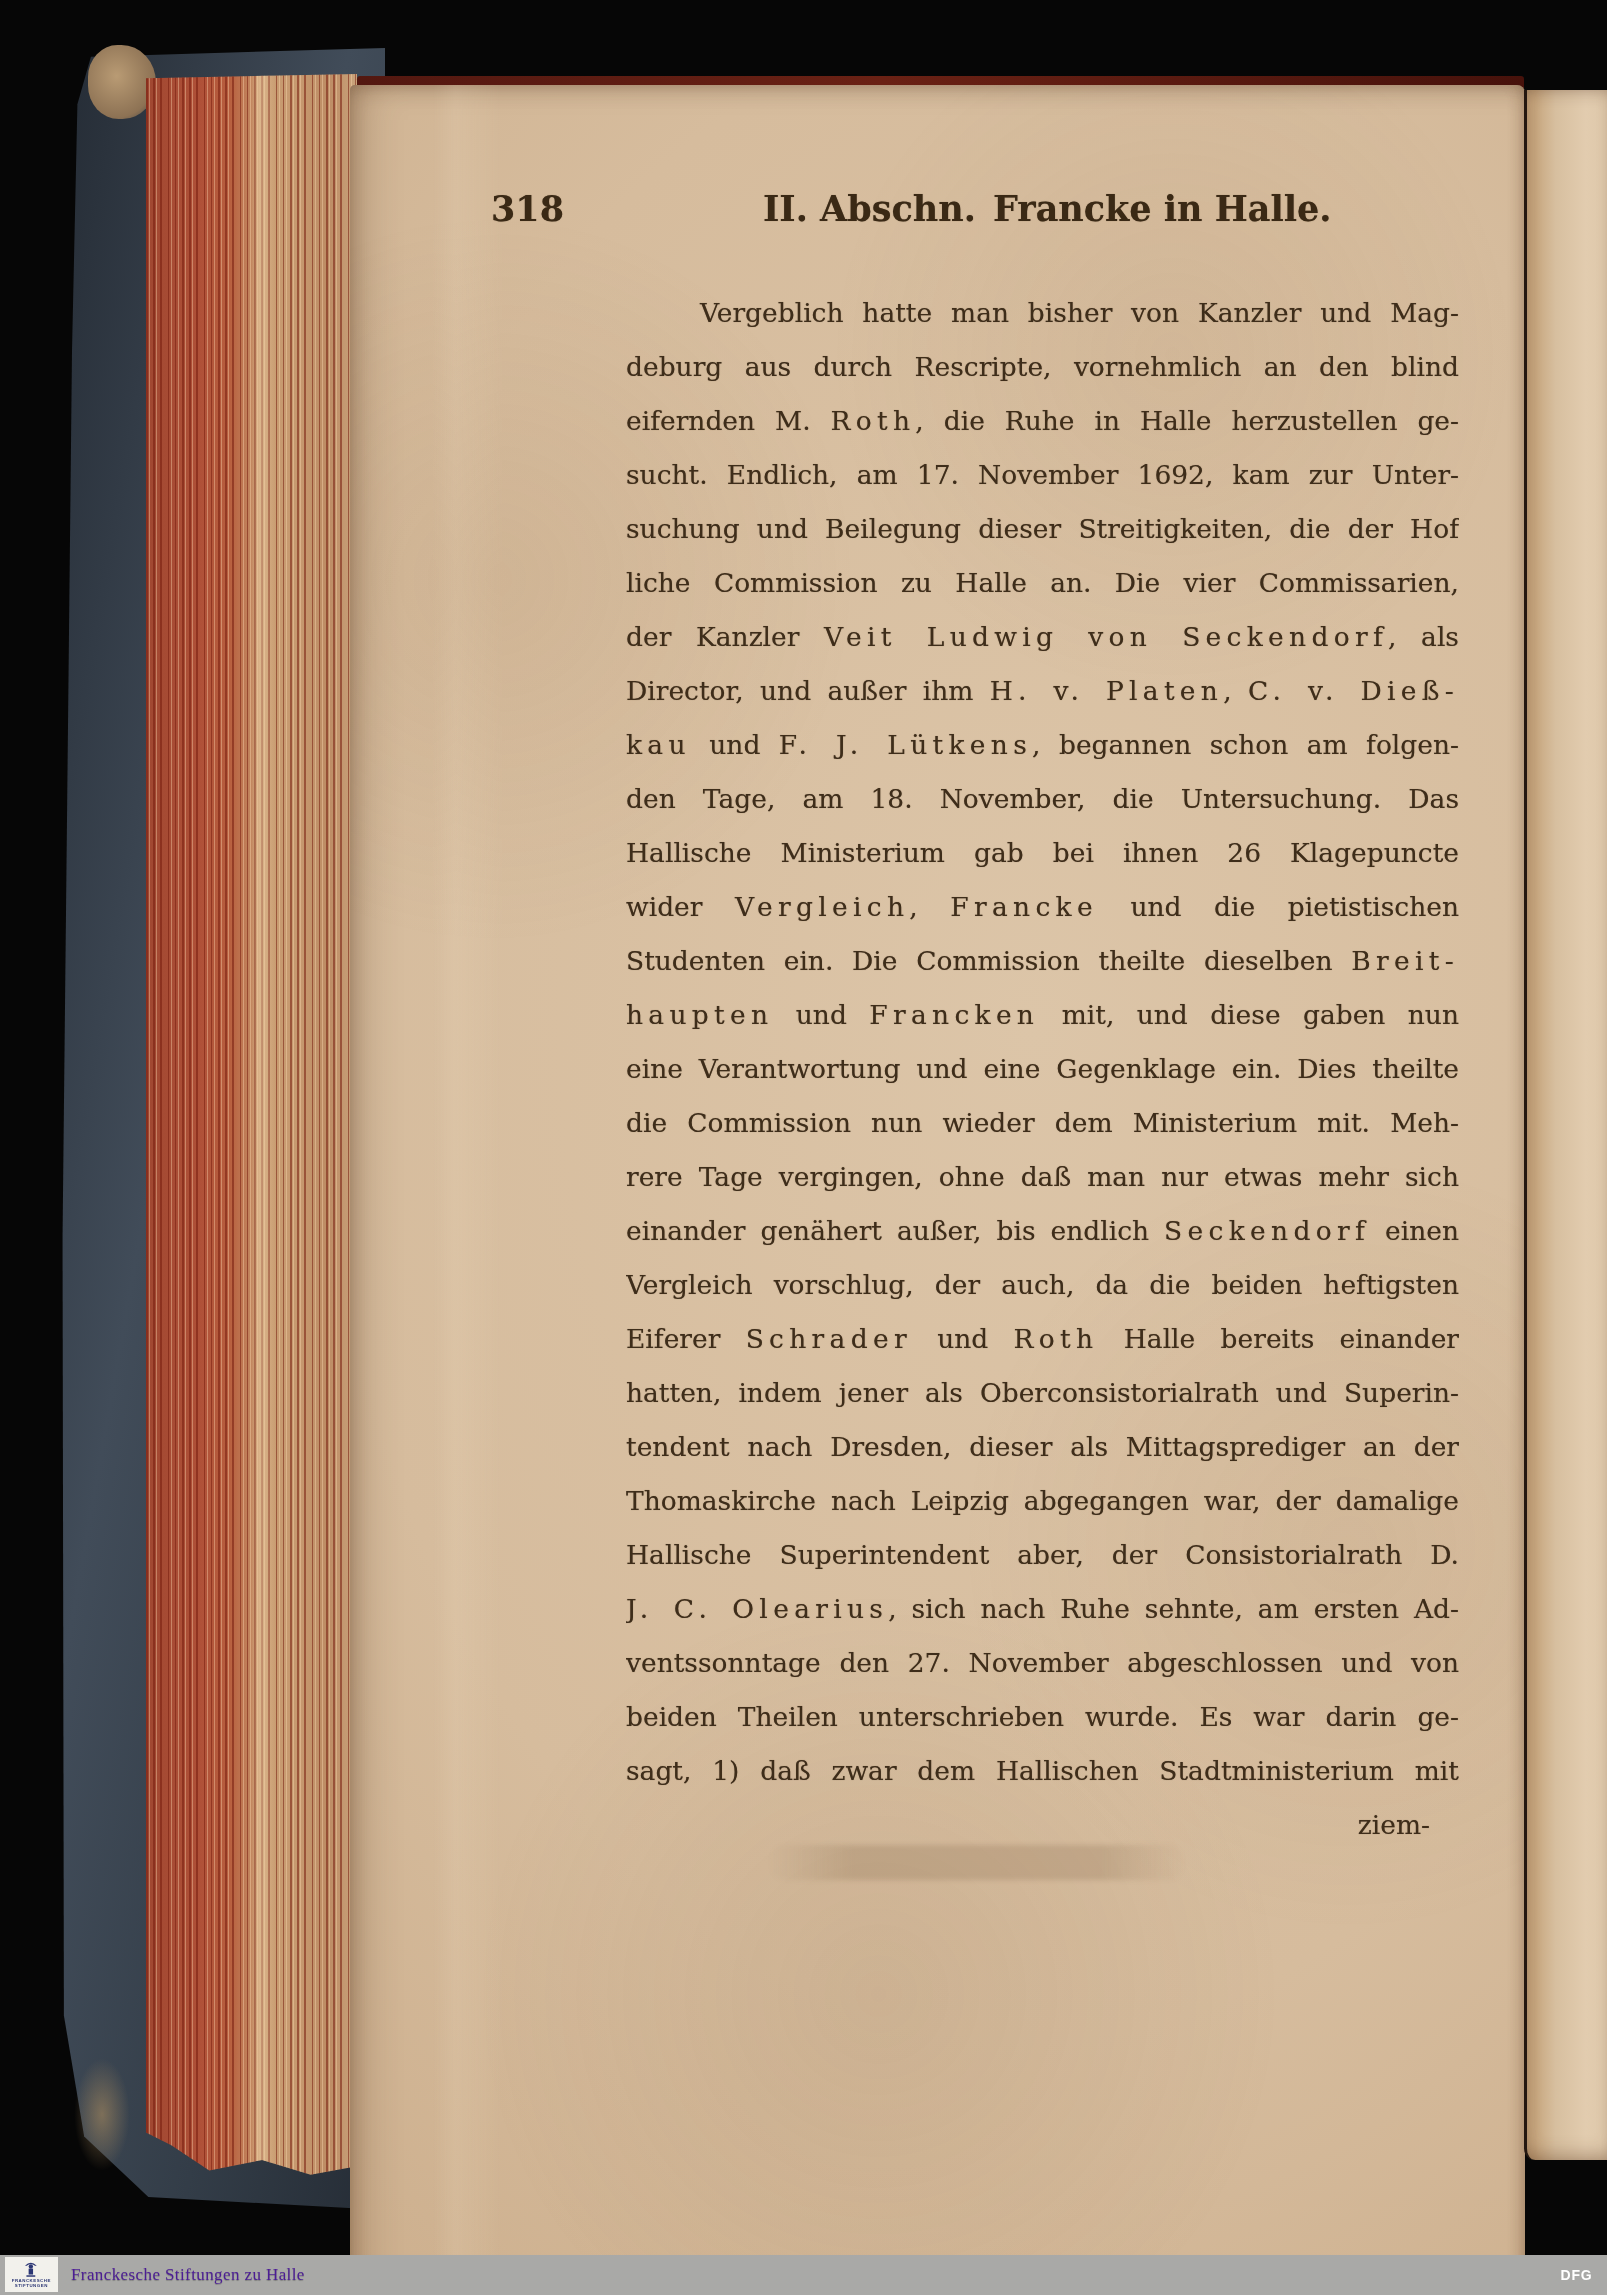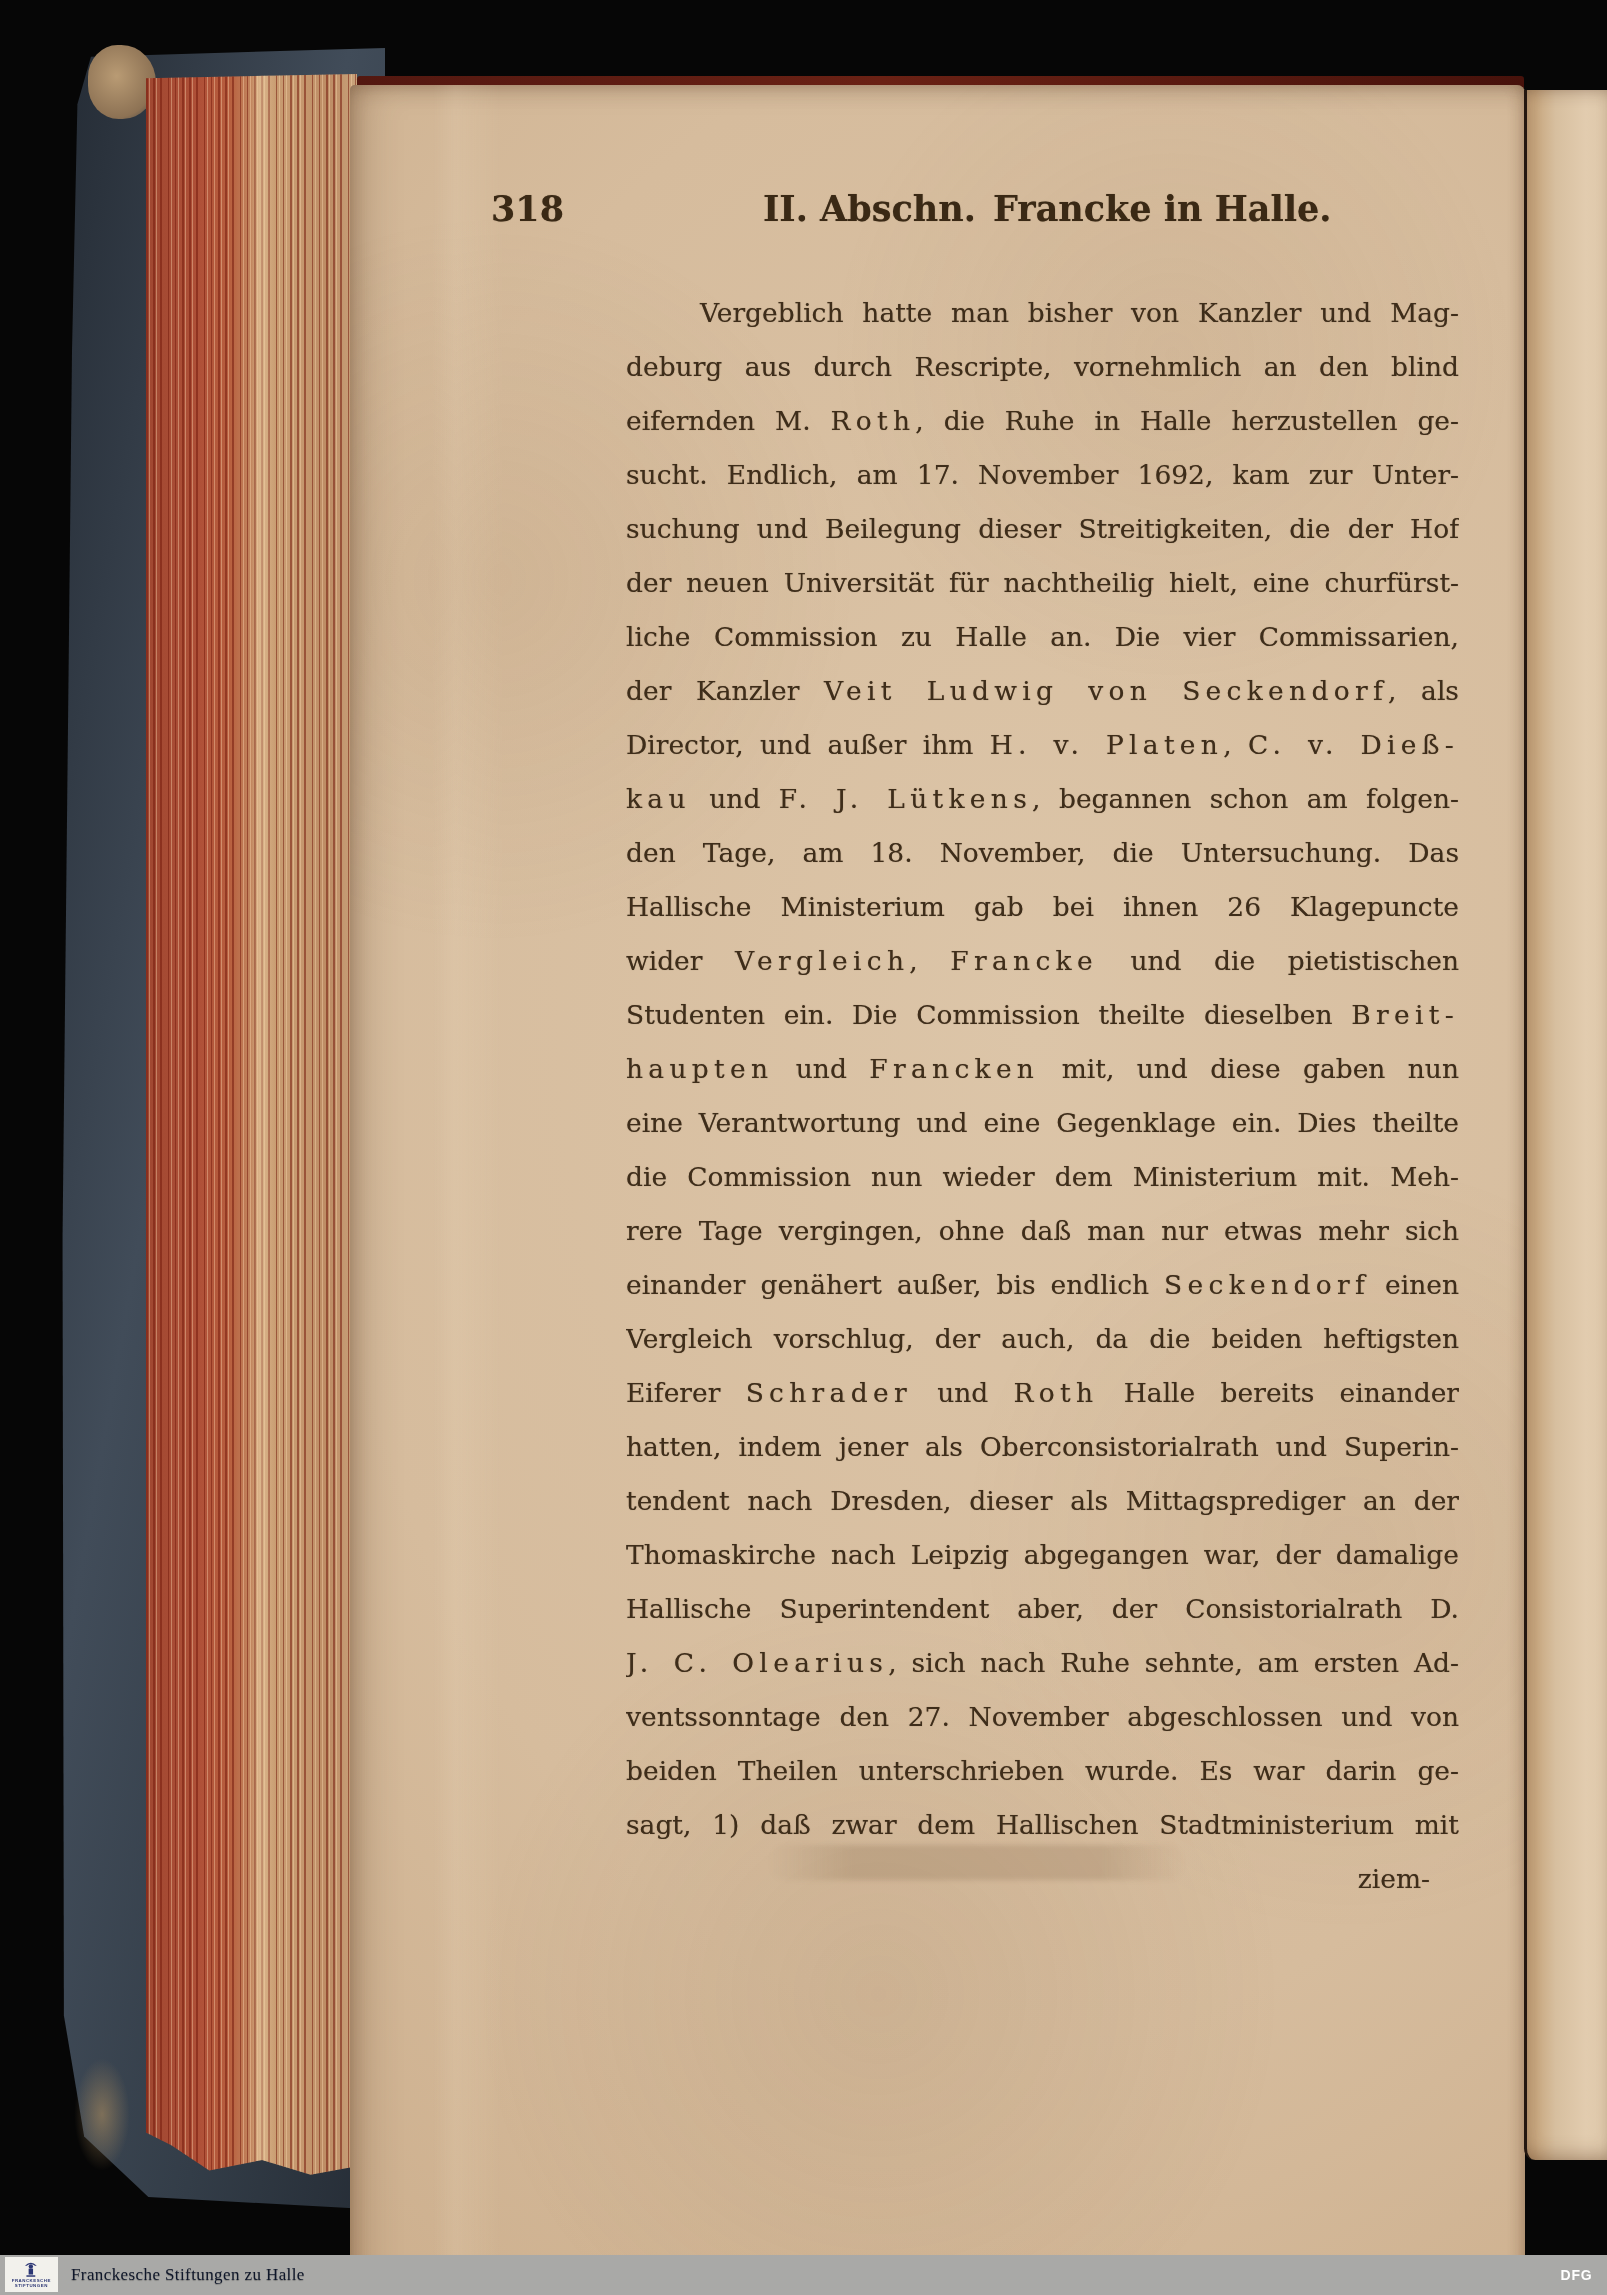--- a/index.html
+++ b/index.html
@@ -72,21 +72,21 @@
     box-shadow:inset 0 -9.6px 19.3px -6.4px rgba(90,55,30,.45),inset 0 8px 16px -6.4px rgba(60,30,15,.3);}
 
   
   .footer-bar{position:absolute;left:0;bottom:0;width:1607px;height:40px;background:#a9a9a7;}
   .logo-box{position:absolute;left:4.8px;top:2.4px;width:53px;height:35px;background:#f2f1ec;
     display:flex;flex-direction:column;align-items:center;padding-top:1.6px;box-sizing:border-box;}
   .logo-icon{display:block;}
   .logo-text{font-family:"Liberation Sans",sans-serif;font-size:4.4px;line-height:5.2px;
     letter-spacing:0.5px;color:#2b3674;font-weight:bold;text-align:center;}
   .institution{position:absolute;left:71px;top:50%;transform:translateY(-50%);
-    color:#0f172a;font-family:"Liberation Serif",serif;font-size:17px;letter-spacing:0.4px;
+    color:#4c1d95;font-family:"Liberation Serif",serif;font-size:17px;letter-spacing:0.4px;
     text-shadow:0 0.8px 0.8px rgba(0,0,0,.25);white-space:nowrap;}
   .dfg{position:absolute;right:14.5px;top:50%;transform:translateY(-50%);
     color:#ffffff;font-family:"Liberation Sans",sans-serif;font-weight:bold;font-size:14px;
     letter-spacing:0.8px;}
 </style>
 </head>
 <body>
 
 <div id="scene">
 
@@ -105,21 +105,20 @@
       <span class="section">II. Abschn.</span>
       <span class="running">Francke in Halle.</span>
     </div>
 
     <div class="body-text">
       <div class="text-line indent"><span>Vergeblich hatte man bisher von Kanzler und Mag-</span></div>
         <div class="text-line"><span>deburg aus durch Rescripte, vornehmlich an den blind</span></div>
         <div class="text-line"><span>eifernden M. </span><span class="sp">Roth</span><span>, die Ruhe in Halle herzustellen ge-</span></div>
         <div class="text-line"><span>sucht.  Endlich, am 17. November 1692, kam zur Unter-</span></div>
         <div class="text-line"><span>suchung und Beilegung dieser Streitigkeiten, die der Hof</span></div>
-        <div class="text-line"><span>der neuen Universität für nachtheilig hielt, eine churfürst-</span></div>
         <div class="text-line"><span>liche Commission zu Halle an.  Die vier Commissarien,</span></div>
         <div class="text-line"><span>der Kanzler </span><span class="sp">Veit Ludwig von Seckendorf</span><span>, als</span></div>
         <div class="text-line"><span>Director, und außer ihm </span><span class="sp">H. v. Platen</span><span>, </span><span class="sp">C. v. Dieß-</span></div>
         <div class="text-line"><span class="sp">kau</span><span> und </span><span class="sp">F. J. Lütkens</span><span>, begannen schon am folgen-</span></div>
         <div class="text-line"><span>den Tage, am 18. November, die Untersuchung.  Das</span></div>
         <div class="text-line"><span>Hallische Ministerium gab bei ihnen 26 Klagepuncte</span></div>
         <div class="text-line"><span>wider </span><span class="sp">Vergleich</span><span>, </span><span class="sp">Francke</span><span> und die pietistischen</span></div>
         <div class="text-line"><span>Studenten ein.  Die Commission theilte dieselben </span><span class="sp">Breit-</span></div>
         <div class="text-line"><span class="sp">haupten</span><span> und </span><span class="sp">Francken</span><span> mit, und diese gaben nun</span></div>
         <div class="text-line"><span>eine Verantwortung und eine Gegenklage ein.  Dies theilte</span></div>

